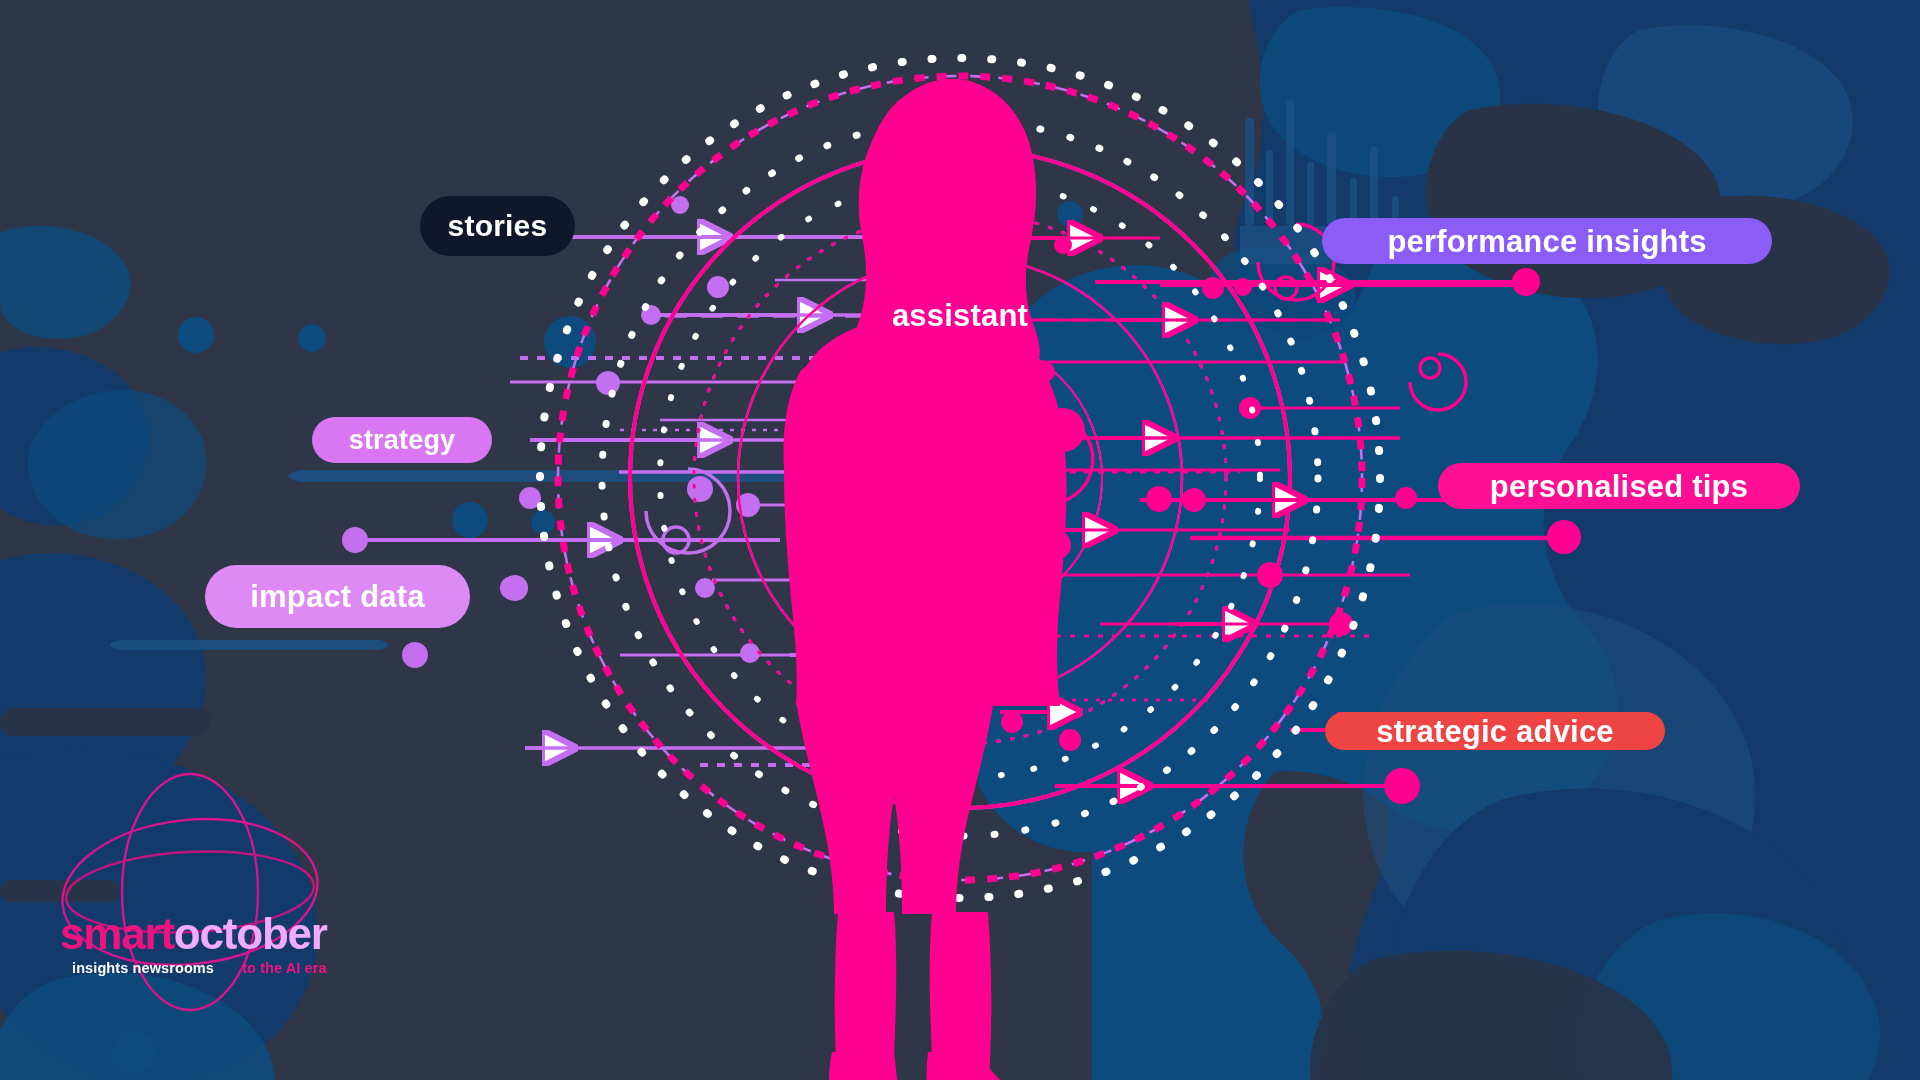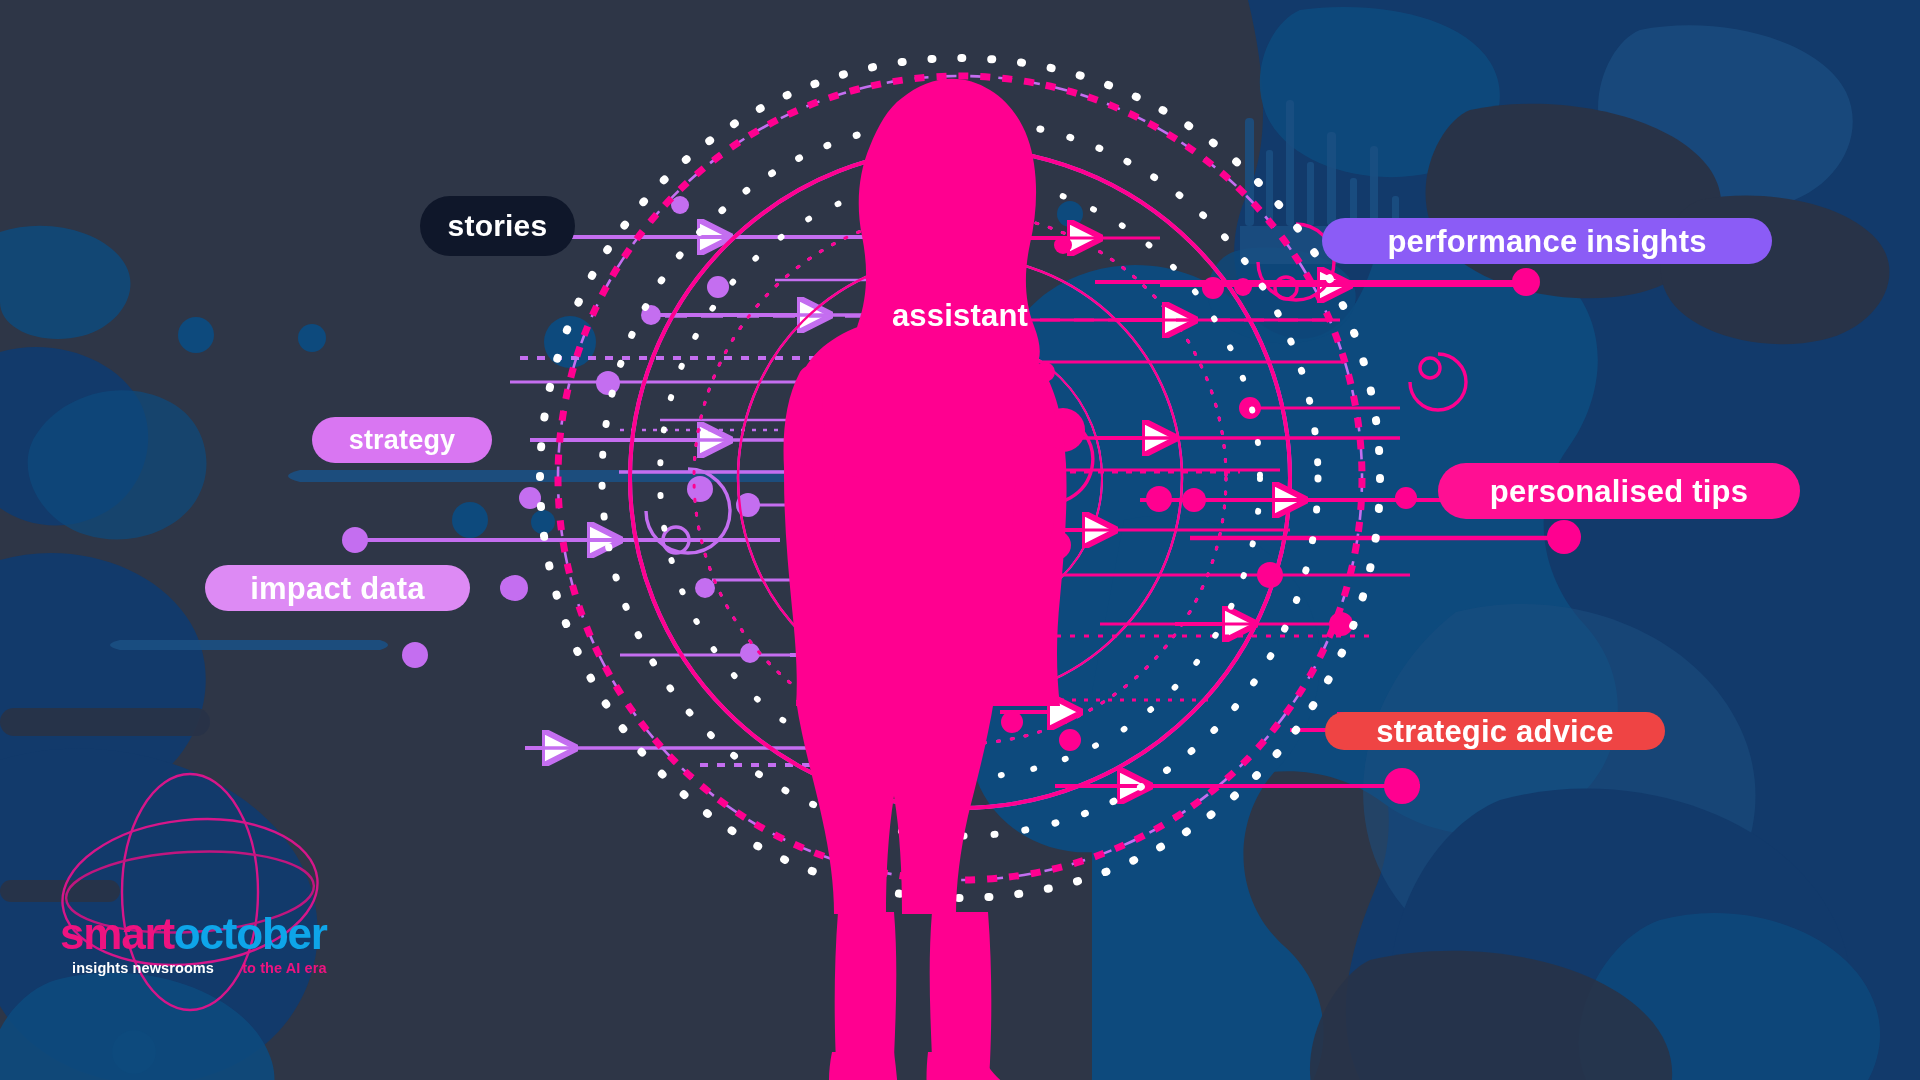--- a/index.html
+++ b/index.html
@@ -35,21 +35,21 @@
 
   
   #logo{position:absolute;left:52px;top:770px;width:330px;height:250px;z-index:50;}
   #logo svg{position:absolute;left:0;top:0;}
   #logo .wordmark{
     position:absolute;left:8px;top:142px;width:320px;
     font-size:44px;font-weight:700;letter-spacing:-1.2px;line-height:1;
     white-space:nowrap;
   }
   #logo .wordmark .smart{color:#ee1380;}
-  #logo .wordmark .october{color:#0ea5e9;margin-top:16px;}
+  #logo .wordmark .october{color:#f0abfc;margin-top:16px;}
   #logo .tagline{
     position:absolute;left:20px;top:190px;width:320px;
     font-size:14.5px;font-weight:700;letter-spacing:.1px;white-space:nowrap;
   }
   #logo .tagline .t1{color:#ffffff;}
   #logo .tagline .t2{color:#ee1380;margin-left:24px;}
 </style>
 </head>
 <body>
 
@@ -392,29 +392,29 @@
   </div>
 
   <div class="pill" style="left:420px;top:172px;width:155px;height:60px;background:#0f172a;font-size:30px;margin-top:24px;">
     <span>stories</span>
   </div>
 
   <div class="pill" style="left:312px;top:417px;width:180px;height:46px;background:#d976f2;font-size:27px;">
     <span>strategy</span>
   </div>
 
-  <div class="pill" style="left:205px;top:565px;width:265px;height:46px;background:#dd8af4;font-size:31px;">
+  <div class="pill" style="left:205px;top:565px;width:265px;height:63px;background:#dd8af4;font-size:31px;">
     <span>impact data</span>
   </div>
 
   <div class="pill" style="left:1322px;top:218px;width:450px;height:46px;background:#8b5cf6;font-size:31px;">
     <span>performance insights</span>
   </div>
 
-  <div class="pill" style="left:1438px;top:463px;width:362px;height:56px;background:#ff0f93;font-size:31px;">
+  <div class="pill" style="left:1438px;top:463px;width:362px;height:46px;background:#ff0f93;font-size:31px;">
     <span>personalised tips</span>
   </div>
 
 
   <div class="pill" style="left:1325px;top:712px;width:340px;height:38px;background:#ef4444;font-size:31px;">
     <span>strategic advice</span>
   </div>
 
   <div id="logo">
     <svg width="330" height="250" viewBox="0 0 330 250">

